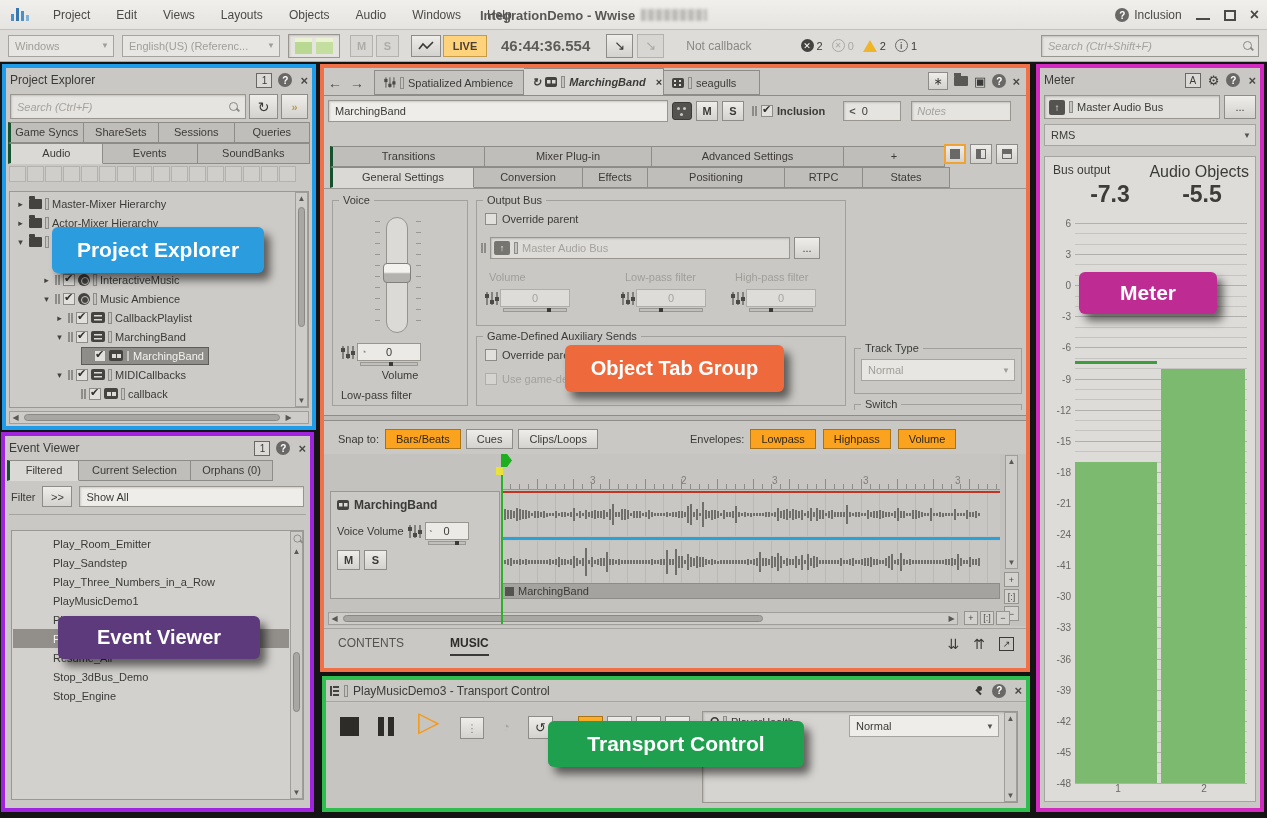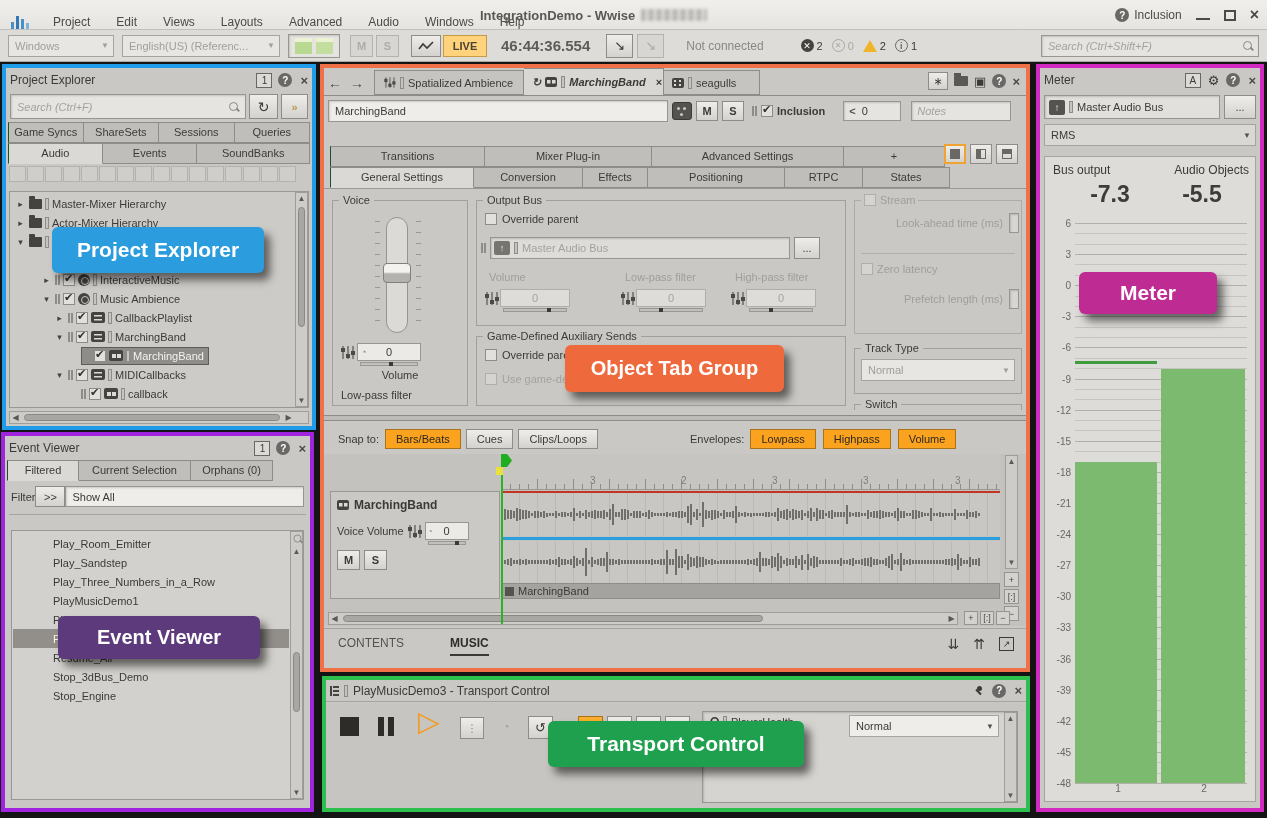--- a/index.html
+++ b/index.html
@@ -1,20 +1,20 @@
 <!DOCTYPE html>
 <html><head>
 <meta charset="utf-8">
 <style>
 *{box-sizing:border-box;margin:0;padding:0}
 html,body{background:#000}
 #app{position:relative;width:1267px;height:818px;background:#141414;font-family:"Liberation Sans",sans-serif;font-size:11px;color:#3a3a38;overflow:hidden}
 .flex{display:flex;align-items:center}
 
-#titlebar{position:absolute;left:0;top:0;width:1267px;height:30px;background:linear-gradient(#f1efec,#e6e4e0);border-bottom:1px solid #c2c0bc;display:flex;align-items:flex-end}
+#titlebar{position:absolute;left:0;top:0;width:1267px;height:30px;background:linear-gradient(#f1efec,#e6e4e0);border-bottom:1px solid #c2c0bc;display:flex;align-items:center}
 .menu-item{padding:0 13px;font-size:12px;color:#4a4a48;cursor:default}
 #win-title{position:absolute;left:480px;top:0;height:30px;display:flex;align-items:center;font-weight:bold;font-size:13px;color:#5a5856}
 .redact{display:inline-block;width:66px;height:12px;margin-left:6px;background:repeating-linear-gradient(90deg,#b8b6b2 0 4px,#d6d4d0 4px 8px);filter:blur(1.5px)}
 #toolbar{position:absolute;left:0;top:30px;width:1267px;height:32px;background:#dedcd8;border-bottom:1px solid #aaa8a4;display:flex;align-items:center}
 .combo{position:relative;background:#e8e6e2;border:1px solid #a6a4a0;height:22px;display:flex;align-items:center;padding:0 16px 0 6px;color:#a09e9a}
 .combo .car{position:absolute;right:4px;font-size:8px;color:#a09e9a}
 .btn{display:flex;align-items:center;justify-content:center;background:linear-gradient(#efede9,#d4d2ce);border:1px solid #8e8c88;color:#3a3a38;cursor:default}
 .btn.dis{color:#aeaca8;border-color:#b4b2ae;background:#d8d6d2}
 .sunken{background:#e6e4e0;border:1px solid #98968f;box-shadow:inset 1px 1px 2px rgba(0,0,0,.15)}
 input{font-family:"Liberation Sans",sans-serif;font-size:11px;color:#3a3a38;outline:none}
@@ -23,21 +23,21 @@
 .mag::before{content:"";position:absolute;left:1px;top:1px;width:7px;height:7px;border:1.5px solid #8a8884;border-radius:50%}
 .mag::after{content:"";position:absolutes;position:absolute;left:8px;top:8px;width:4px;height:1.5px;background:#8a8884;transform:rotate(45deg)}
 .qmark{width:14px;height:14px;border-radius:50%;background:#6a6866;color:#fff;font-size:10px;font-weight:bold;display:flex;align-items:center;justify-content:center}
 .xbtn{font-size:13px;font-weight:bold;color:#4a4a48}
 .numbox{width:16px;height:15px;border:1px solid #6a6866;display:flex;align-items:center;justify-content:center;font-size:10px;background:#dcdad6}
 
 .panel{position:absolute;background:#cac8c4;border:4px solid #888}
 .phdr{height:24px;display:flex;align-items:center;padding:0 4px;font-size:12px;color:#3a3a38;background:#cac8c4}
 .phdr .sp{flex:1}
 .tab{height:21px;line-height:19px;text-align:center;background:#c0beba;border:1px solid #8e8c88;border-left:none;color:#3c3a38;cursor:default;white-space:nowrap;overflow:hidden}
-.tab.first{border-left:1px solid #14532d}
+.tab.first{border-left:3px solid #14532d}
 .tab.active{background:#dbd9d5;border-bottom-color:#dbd9d5;font-weight:normal}
 .tbtn{height:20px;padding:0 10px;display:flex;align-items:center;justify-content:center;background:linear-gradient(#efede9,#d4d2ce);border:1px solid #8e8c88;cursor:default}
 .tbtn.on{background:#FBA21E;border-color:#a9731a;color:#2c2820}
 
 .fs{position:absolute;border:1px solid #a2a09c}
 .fs .lg{position:absolute;top:-7px;left:6px;background:#cac8c4;padding:0 4px;color:#3a3a38}
 .fs.gray,.fs.gray .lg{color:#a09e9a}
 .cb{width:12px;height:12px;background:#e2e0dc;border:1px solid #8e8c88;display:inline-block;position:relative;flex:none}
 .cb.on::after{content:"✔";position:absolute;left:0px;top:-3px;font-size:11px;color:#34322e}
 .cb.dis{border-color:#b0aeaa;background:#d6d4d0}
@@ -113,21 +113,21 @@
       <i style="width:3px;height:7px;background:#4b8fc7"></i>
         <i style="width:3px;height:13px;background:#3577b3"></i>
         <i style="width:3px;height:10px;background:#4b8fc7"></i>
         <i style="width:3px;height:6px;background:#7fb2d9"></i>
     </div>
     <div id="menus" class="flex">
         <span class="menu-item">Project</span>
         <span class="menu-item">Edit</span>
         <span class="menu-item">Views</span>
         <span class="menu-item">Layouts</span>
-        <span class="menu-item">Advanced</span>
+        <span class="menu-item">Objects</span>
         <span class="menu-item">Audio</span>
         <span class="menu-item">Windows</span>
         <span class="menu-item">Help</span>
       </div>
     <div id="win-title">
         <span>IntegrationDemo - Wwise</span>
         <span class="redact"></span>
       </div>
     <div style="position:absolute;right:8px;top:0;height:30px;display:flex;align-items:center;gap:14px">
       <span class="flex" style="gap:5px;color:#4a4a48;font-size:12px">
@@ -161,21 +161,21 @@
         </svg>
     </div>
     <div class="btn" style="width:44px;height:22px;margin-left:2px;background:#FFD27C;border-color:#c79a45;font-weight:bold;color:#4a4236">LIVE</div>
     <div style="margin-left:14px;font-size:15px;font-weight:bold;color:#5e5c58">46:44:36.554</div>
     <div class="btn" style="width:27px;height:24px;margin-left:16px">
         <span style="font-size:13px">↘</span>
       </div>
     <div class="btn dis" style="width:27px;height:24px;margin-left:4px">
         <span style="font-size:13px">↘</span>
       </div>
-    <div style="margin-left:22px;color:#8a8884;font-size:12px">Not connected</div>
+    <div style="margin-left:22px;color:#8a8884;font-size:12px">Not callback</div>
     <div style="position:absolute;right:350px;display:flex;align-items:center;gap:9px">
       <span class="flex" style="gap:3px">
           <i style="width:13px;height:13px;border-radius:50%;background:#45433f;color:#fff;font-style:normal;font-size:9px;display:flex;align-items:center;justify-content:center">✕</i>
           <span>2</span>
         </span>
       <span class="flex" style="gap:3px;color:#aaa8a4">
           <i style="width:13px;height:13px;border-radius:50%;border:1px solid #aaa8a4;color:#aaa8a4;font-style:normal;font-size:8px;display:flex;align-items:center;justify-content:center">✕</i>
           <span>0</span>
         </span>
       <span class="flex" style="gap:3px">
@@ -339,21 +339,21 @@
         <span class="sp"></span>
       <span class="numbox">1</span>
       <span class="qmark" style="margin-left:6px">?</span>
       <span class="xbtn" style="margin-left:8px">×</span>
     </div>
     <div id="ev-tabs" style="display:flex;padding:0 2px">
         <div class="tab first active" style="width: 72px;">Filtered</div>
         <div class="tab" style="width: 112px;">Current Selection</div>
         <div class="tab" style="width: 82px;">Orphans (0)</div>
       </div>
-    <div class="flex" style="padding:5px 6px;">
+    <div class="flex" style="padding:5px 6px;gap:7px">
       <span>Filter</span>
       <div class="btn" style="width:30px;height:21px">&gt;&gt;</div>
       <div class="sunken" style="flex:1;height:21px;display:flex;align-items:center;padding:0 6px;background:#efede9">Show All</div>
     </div>
     <div style="height:1px;background:#a6a4a0;margin:2px 4px"></div>
     <div style="position:absolute;left:6px;top:94px;right:6px;bottom:8px;border:1px solid #9a9894;background:#d3d1cd;overflow:hidden">
       <div id="ev-list" style="position:absolute;left:1px;top:3px;right:14px">
           <div class="erow">Play_Room_Emitter</div>
           <div class="erow">Play_Sandstep</div>
           <div class="erow">Play_Three_Numbers_in_a_Row</div>
@@ -549,35 +549,20 @@
       <div class="flex" style="position:absolute;left:8px;top:12px;gap:5px">
         <span class="cb"></span>
         <span>Override parent</span>
       </div>
       <div class="flex" style="position:absolute;left:8px;top:36px;gap:5px;color:#a4a29e">
         <span class="cb dis"></span>
         <span style="white-space:nowrap;overflow:hidden;max-width:330px">Use game-defined auxiliary sends</span>
       </div>
     </div>
 
-    <div class="fs gray" style="left:530px;top:132px;width:168px;height:134px;border-color:#aeaca8">
-      <div class="flex" style="position:absolute;left:6px;top:-7px;background:#cac8c4;padding:0 3px;gap:4px">
-        <span class="cb dis"></span>
-        <span>Stream</span>
-      </div>
-      <div style="position:absolute;right:18px;top:16px">Look-ahead time (ms)</div>
-      <div class="sunken" style="position:absolute;right:2px;top:12px;width:10px;height:20px;background:#d8d6d2"></div>
-      <div style="position:absolute;left:6px;right:6px;top:52px;height:1px;background:#b2b0ac"></div>
-      <div class="flex" style="position:absolute;left:6px;top:62px;gap:4px">
-        <span class="cb dis"></span>
-        <span>Zero latency</span>
-      </div>
-      <div style="position:absolute;right:18px;top:92px">Prefetch length (ms)</div>
-      <div class="sunken" style="position:absolute;right:2px;top:88px;width:10px;height:20px;background:#d8d6d2"></div>
-    </div>
 
     <div class="fs" style="left:530px;top:280px;width:168px;height:46px">
       <span class="lg">Track Type</span>
       <div class="combo" style="position:absolute;left:6px;top:10px;width:154px">
           <span>Normal</span>
           <span class="car">▼</span>
         </div>
     </div>
     <div class="fs" style="left:530px;top:336px;width:168px;height:6px;border-bottom:none">
       <span class="lg">Switch</span>
@@ -1122,21 +1107,21 @@
         <span>Master Audio Bus</span>
       </div>
       <div class="btn" style="width:32px;height:24px">...</div>
     </div>
     <div class="combo" style="margin:2px 4px;width:212px;background:#dad8d4;color:#3a3a38">
         <span>RMS</span>
         <span class="car" style="color:#55534f">▼</span>
       </div>
     <div style="position:absolute;left:4px;top:88px;right:4px;bottom:6px;background:#dedcd8;border:1px solid #a6a4a0">
       <div style="position:absolute;left:8px;top:6px;font-size:12px">Bus output</div>
-      <div style="position:absolute;right:6px;top:6px;font-size:12px">Audio Objects</div>
+      <div style="position:absolute;right:6px;top:6px;font-size:16px">Audio Objects</div>
       <div style="position:absolute;left:20px;top:24px;width:90px;text-align:center;font-size:23px;font-weight:bold;color:#3e3c38">-7.3</div>
       <div style="position:absolute;right:8px;top:24px;width:90px;text-align:center;font-size:23px;font-weight:bold;color:#3e3c38">-5.5</div>
       <div id="meter-plot" style="position:absolute;left:0;top:58px;right:0;height:582px">
           <div class="mtick major" style="top: 8px;"></div>
           <div class="mlab" style="top: 3px;">6</div>
           <div class="mtick" style="top: 18.3704px;"></div>
           <div class="mtick" style="top: 28.7407px;"></div>
           <div class="mtick major" style="top: 39.1111px;"></div>
           <div class="mlab" style="top: 34.1111px;">3</div>
           <div class="mtick" style="top: 49.4815px;"></div>
@@ -1171,21 +1156,21 @@
           <div class="mtick" style="top: 277.63px;"></div>
           <div class="mtick major" style="top: 288px;"></div>
           <div class="mlab" style="top: 283px;">-21</div>
           <div class="mtick" style="top: 298.37px;"></div>
           <div class="mtick" style="top: 308.741px;"></div>
           <div class="mtick major" style="top: 319.111px;"></div>
           <div class="mlab" style="top: 314.111px;">-24</div>
           <div class="mtick" style="top: 329.481px;"></div>
           <div class="mtick" style="top: 339.852px;"></div>
           <div class="mtick major" style="top: 350.222px;"></div>
-          <div class="mlab" style="top: 345.222px;">-27</div>
+          <div class="mlab" style="top: 345.222px;">-41</div>
           <div class="mtick" style="top: 360.593px;"></div>
           <div class="mtick" style="top: 370.963px;"></div>
           <div class="mtick major" style="top: 381.333px;"></div>
           <div class="mlab" style="top: 376.333px;">-30</div>
           <div class="mtick" style="top: 391.704px;"></div>
           <div class="mtick" style="top: 402.074px;"></div>
           <div class="mtick major" style="top: 412.444px;"></div>
           <div class="mlab" style="top: 407.444px;">-33</div>
           <div class="mtick" style="top: 422.815px;"></div>
           <div class="mtick" style="top: 433.185px;"></div>

